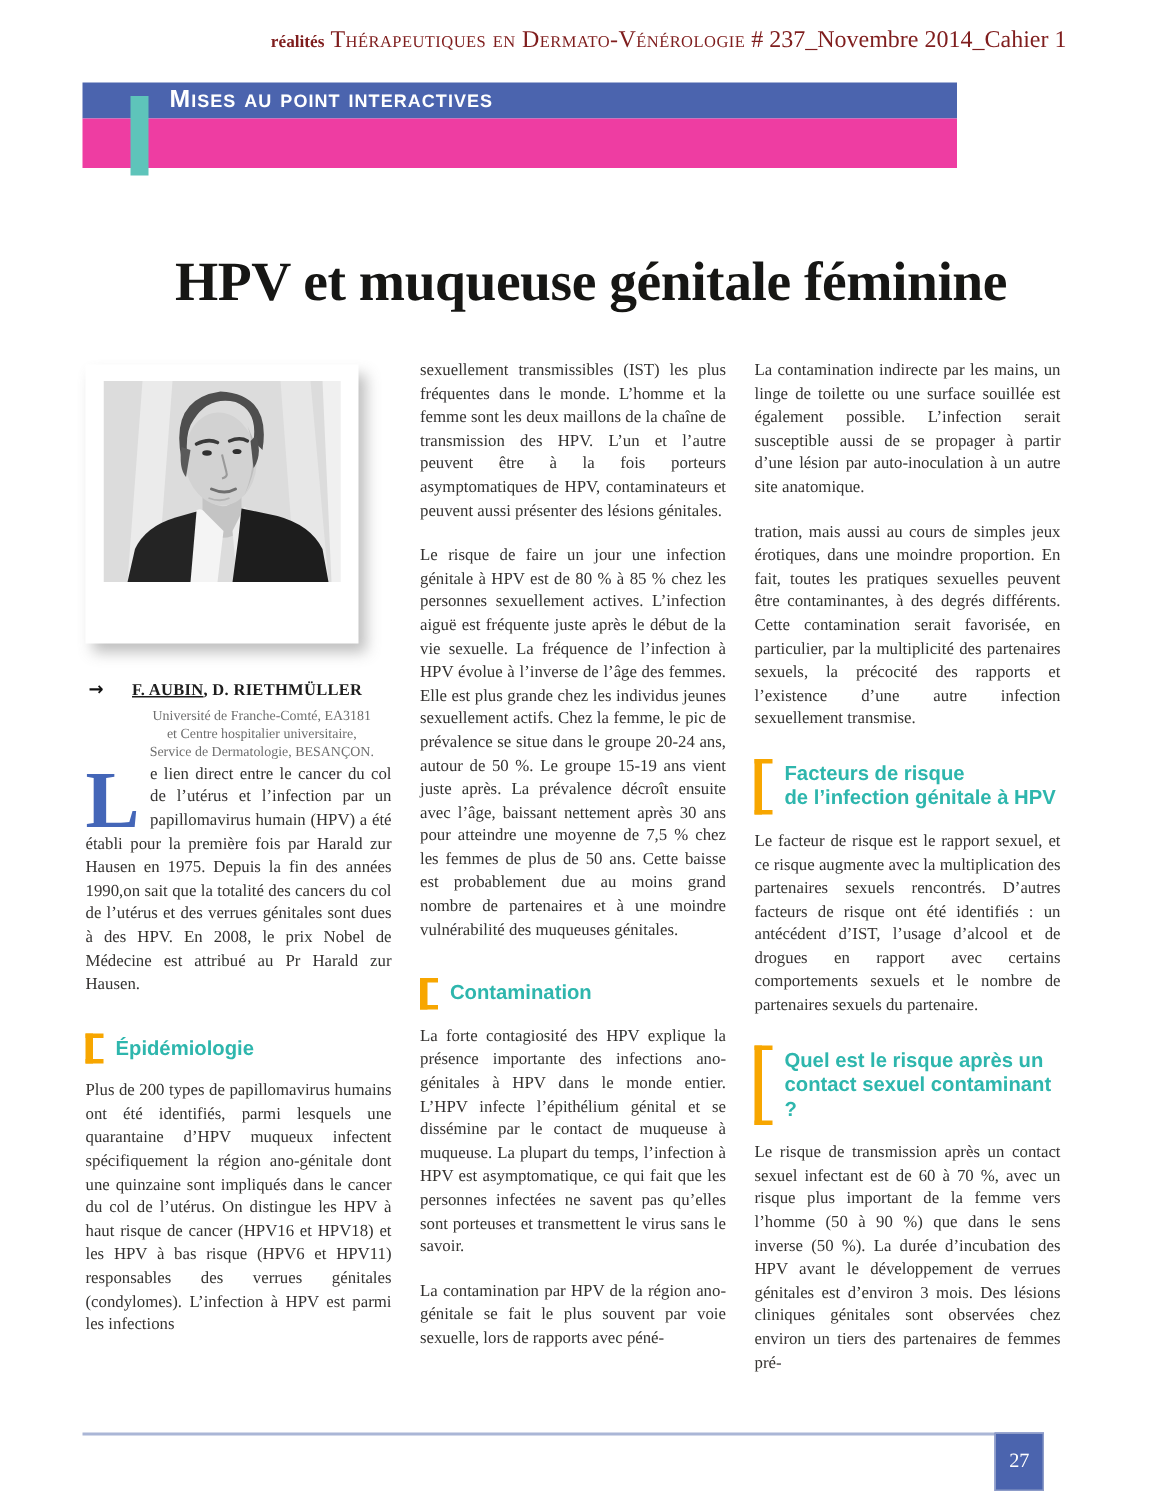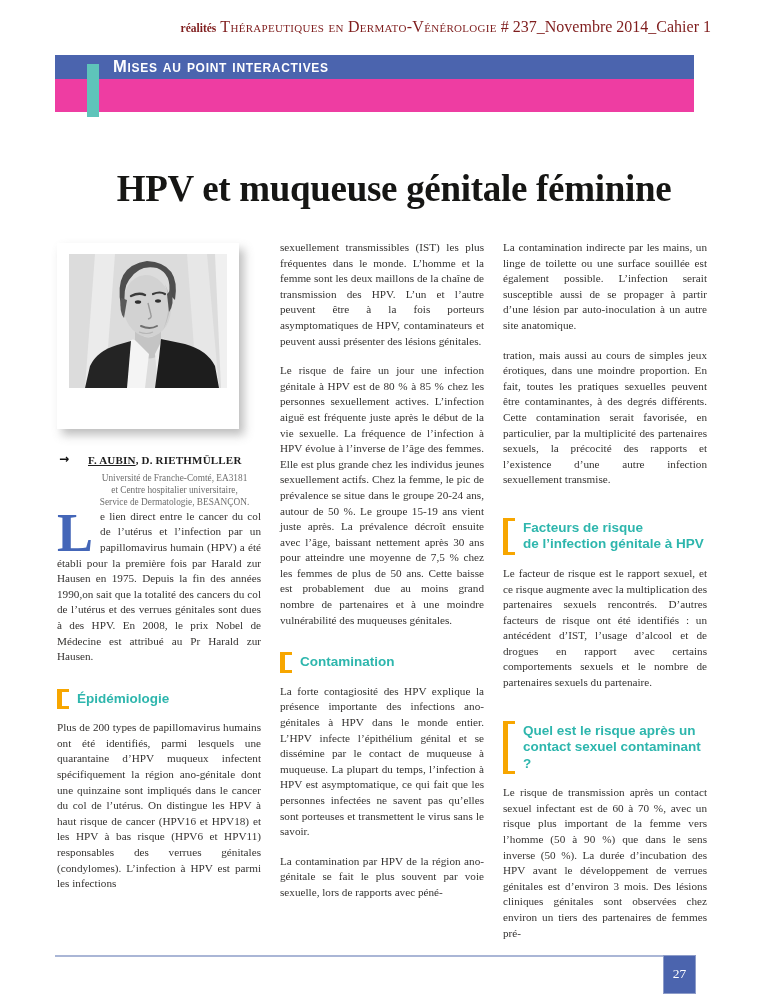--- a/index.html
+++ b/index.html
@@ -7,21 +7,21 @@
         font-family:"Liberation Serif",serif;color:#353331;}
 
   
   .journal-header{position:absolute;top:18px;left:0;width:711px;text-align:right;
 ateral    font-size:10.5px;color:#7f1d1d;white-space:nowrap;}
   .jh-brand{font-weight:bold;font-size:11.5px;}
   .jh-series{font-variant:small-caps;letter-spacing:.3px;}
   .jh-issue{}
 
   
-  .banner{position:absolute;left:55px;top:55px;width:639px;height:57px;text-align:center;}
+  .banner{position:absolute;left:55px;top:55px;width:583px;height:57px;text-align:center;}
   .banner-blue{height:24px;background:#4b64ae;}
   .banner-pink{height:33px;background:#ee3da2;}
   .banner-teal-bar{position:absolute;left:32px;top:9px;width:12px;height:53px;background:#5ec4ba;}
   .banner-label{position:absolute;left:58px;top:-1px;height:25px;line-height:25px;color:#fff;
     font-family:"Liberation Sans",sans-serif;font-weight:bold;font-size:16.5px;
     font-variant:small-caps;letter-spacing:.7px;}
 
   
   .article-title{position:absolute;left:54px;top:142px;width:680px;
     font-family:"Liberation Serif",serif;font-weight:bold;font-size:37px;
@@ -53,21 +53,21 @@
   .dropcap{float:left;font-family:"Liberation Serif",serif;font-weight:bold;
     font-size:54px;line-height:41px;color:#4466b8;margin:4px 7px 0 0;}
 
   
   .section-h{display:flex;gap:8px;margin:26px 0 13px;text-align:left;align-items:stretch;
     font-family:"Liberation Sans",sans-serif;font-weight:bold;font-size:13.5px;
     line-height:16.5px;color:#2eb6ad;}
   .bracket{flex:0 0 auto;width:7px;border-left:5px solid #f7a600;
     border-top:3px solid #f7a600;border-bottom:3px solid #f7a600;margin:-2px 0;}
   .section-h .h-lines span{display:block;}
-  .mt30{margin-top:32px;}
+  .mt30{margin-top:20px;}
 
   
   .footer-line{position:absolute;left:55px;top:955px;width:608px;height:2px;background:#aab6d6;}
   .page-box{position:absolute;left:663px;top:955px;width:33px;height:39px;background:#4b64ae;
     border:1px solid #8d9cc9;box-sizing:border-box;color:#fff;text-align:center;
     line-height:36px;font-size:13.5px;font-family:"Liberation Serif",serif;}
 </style>
 </head>
 <body>
 

